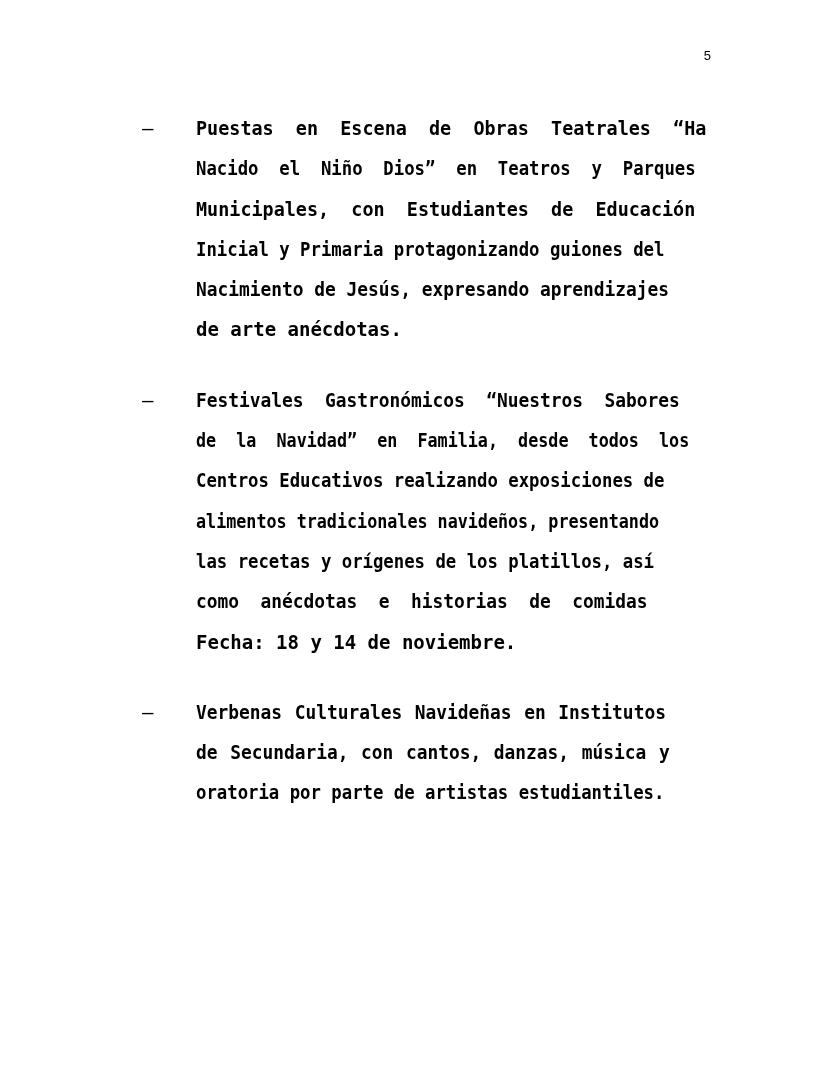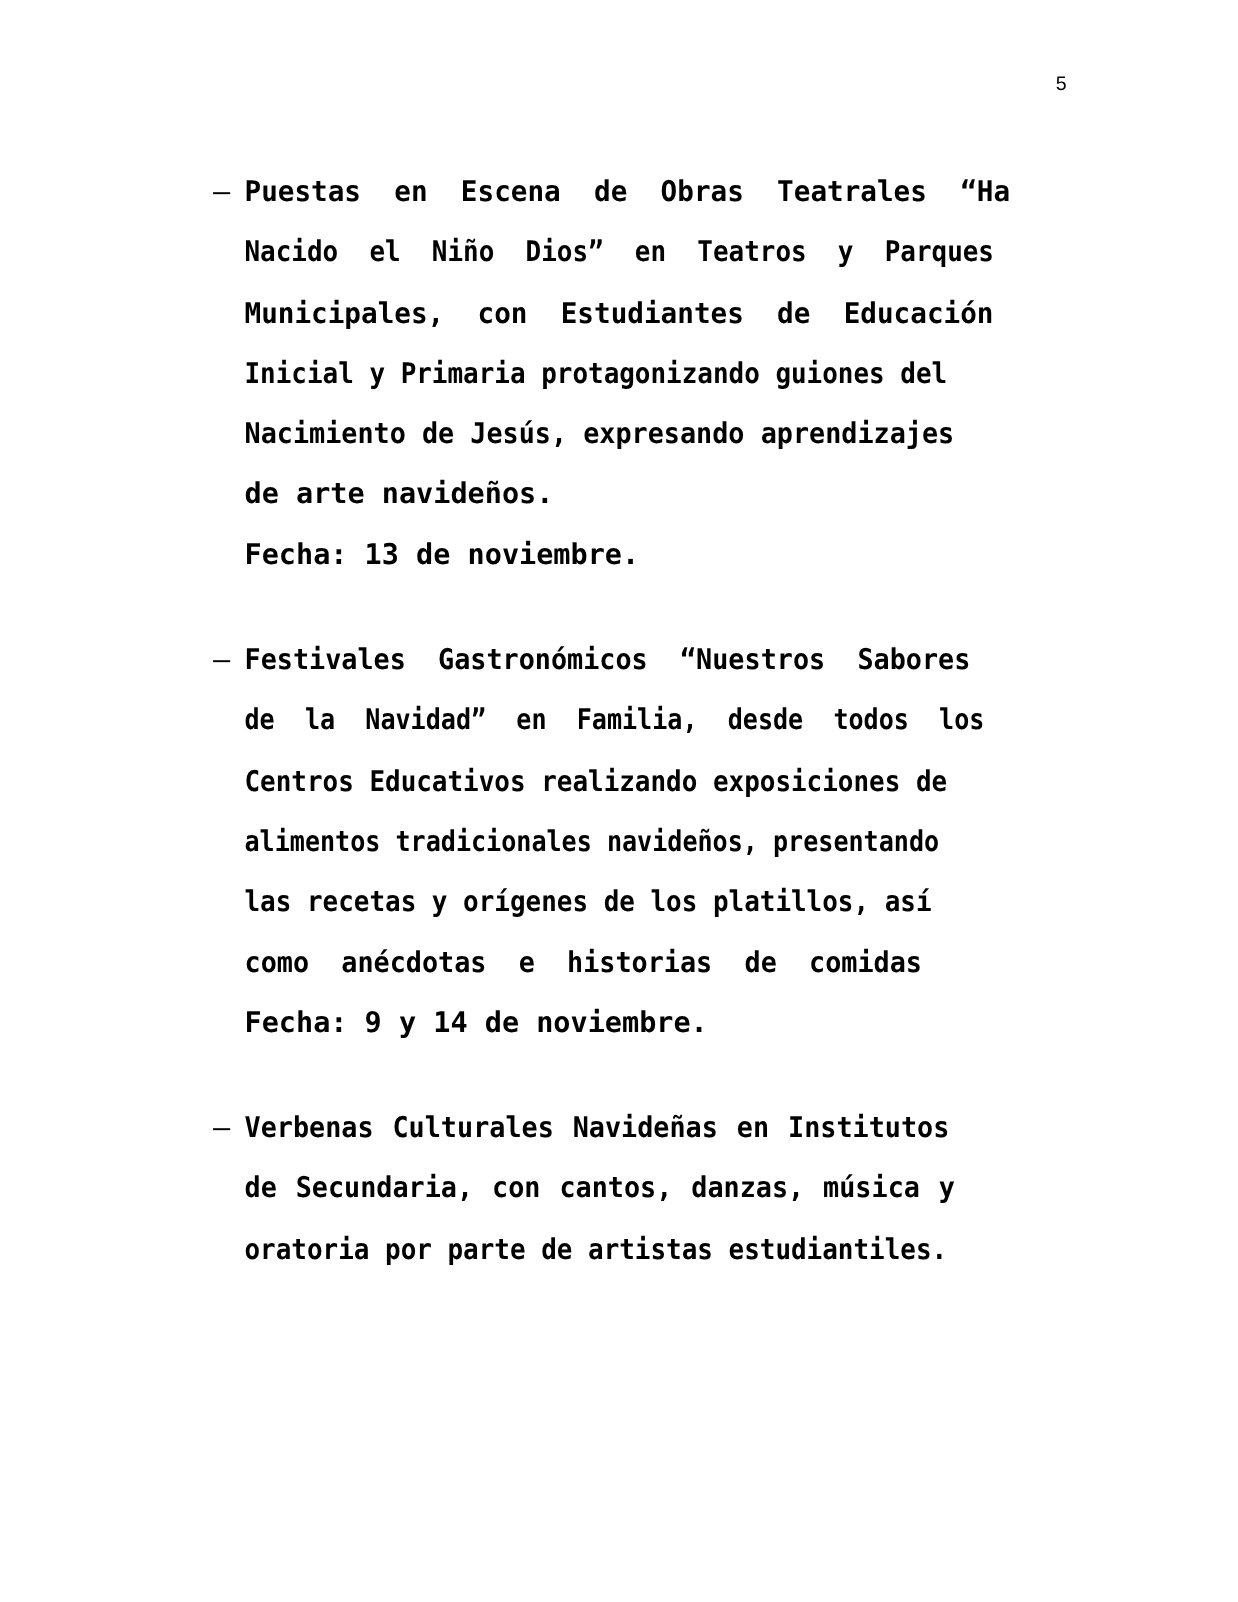--- a/index.html
+++ b/index.html
@@ -59,20 +59,21 @@
     width: 21px;
     font-family: "DejaVu Sans Mono", "Liberation Mono", monospace;
     font-size: 19px;
     font-weight: 400;
     line-height: 40.3px;
     color: #000000;
   }
 
   .lines {
     display: block;
+    margin-left: 33px;
   }
 
   
   .txt-line {
     display: block;
     height: 40.3px;
     line-height: 40.3px;
     white-space: pre;
     font-size: 19px;
     font-weight: 700;
@@ -101,35 +102,34 @@
   <div class="body-block">
 
     <div class="bullet-item">
       <span class="bullet-marker">–</span>
       <span class="lines">
         <span class="txt-line sx-97 ws-none">Puestas  en  Escena  de  Obras  Teatrales  “Ha</span>
         <span class="txt-line sx-91 ws-none">Nacido  el  Niño  Dios”  en  Teatros  y  Parques</span>
         <span class="txt-line sx-97 ws-none">Municipales,  con  Estudiantes  de  Educación</span>
         <span class="txt-line sx-91 ws-none">Inicial y Primaria protagonizando guiones del</span>
         <span class="txt-line sx-94 ws-none">Nacimiento de Jesús, expresando aprendizajes</span>
-        <span class="txt-line sx-100 ws-none">de arte navideños.</span>
-        <span class="txt-line sx-100 ws-none">Fecha: 13 de noviembre.</span>
+        <span class="txt-line sx-100 ws-none">de arte anécdotas.</span>
       </span>
     </div>
 
     <div class="bullet-item gap-large">
       <span class="bullet-marker">–</span>
       <span class="lines">
         <span class="txt-line sx-94 ws-none">Festivales  Gastronómicos  “Nuestros  Sabores</span>
         <span class="txt-line sx-88 ws-none">de  la  Navidad”  en  Familia,  desde  todos  los</span>
         <span class="txt-line sx-91 ws-none">Centros Educativos realizando exposiciones de</span>
         <span class="txt-line sx-88 ws-none">alimentos tradicionales navideños, presentando</span>
         <span class="txt-line sx-91 ws-none">las recetas y orígenes de los platillos, así</span>
         <span class="txt-line sx-94 ws-none">como  anécdotas  e  historias  de  comidas</span>
-        <span class="txt-line sx-100 ws-none">Fecha: 9 y 14 de noviembre.</span>
+        <span class="txt-line sx-100 ws-none">Fecha: 18 y 14 de noviembre.</span>
       </span>
     </div>
 
     <div class="bullet-item gap-large">
       <span class="bullet-marker">–</span>
       <span class="lines">
         <span class="txt-line sx-94 ws-sm">Verbenas Culturales Navideñas en Institutos</span>
         <span class="txt-line sx-94 ws-sm">de Secundaria, con cantos, danzas, música y</span>
         <span class="txt-line sx-91 ws-none">oratoria por parte de artistas estudiantiles.</span>
       </span>

